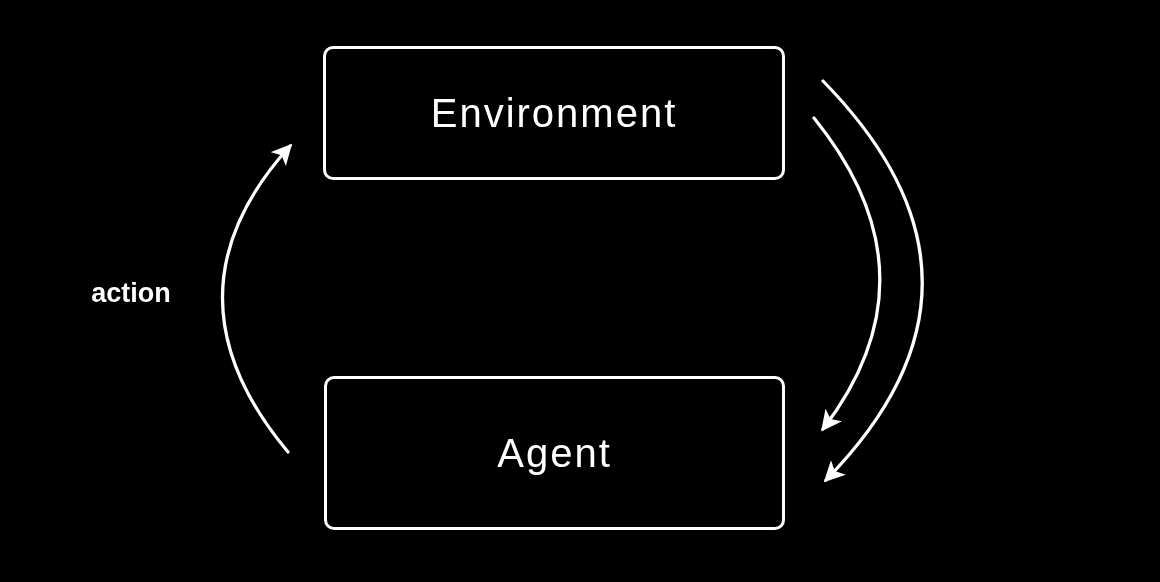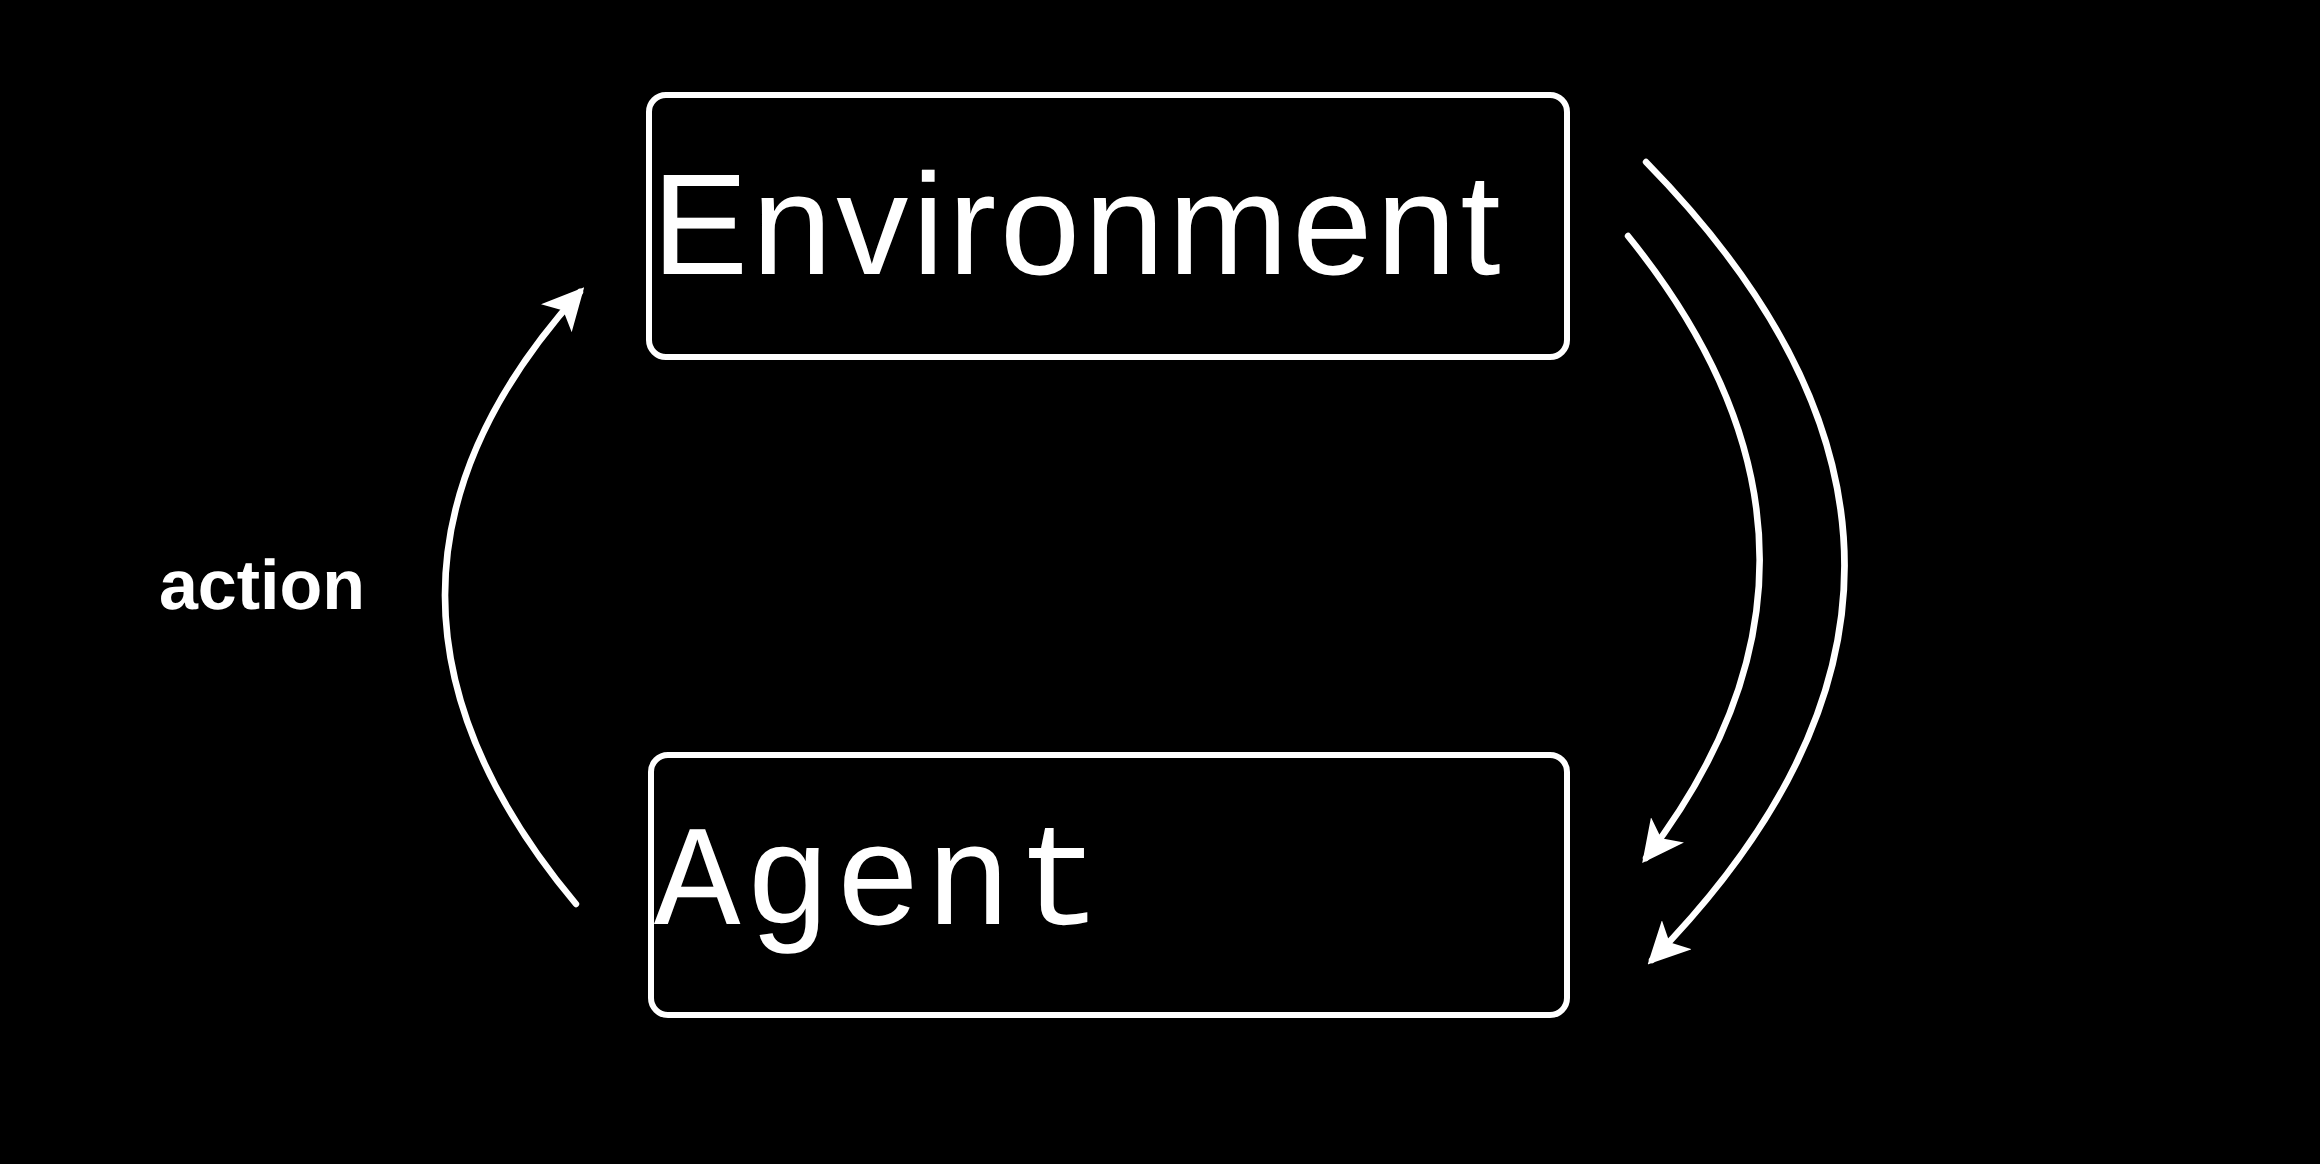--- a/index.html
+++ b/index.html
@@ -24,42 +24,42 @@
   }
   .node {
     position: absolute;
     box-sizing: border-box;
     border: 3.5px solid #ffffff;
     border-radius: 10px;
     background: #000000;
     color: #ffffff;
     display: flex;
     align-items: center;
-    font-size: 72px;
+    justify-content: center;
+    font-size: 40px;
     font-weight: 300;
     letter-spacing: 2px;
     line-height: 1;
   }
   .node-environment {
     left: 323px;
     top: 46px;
     width: 462px;
     height: 134px;
   }
   .node-agent {
     left: 324px;
     top: 376px;
     width: 461px;
-    height: 133px;
-    font-family: Liberation Mono, monospace;
+    height: 154px;
   }
   .edge-label {
     position: absolute;
     color: #ffffff;
-    font-size: 35px;
+    font-size: 27px;
     font-weight: 700;
     line-height: 1;
     white-space: nowrap;
   }
   .label-action {
     left: 131px;
     top: 293px;
     transform: translate(-50%, -50%);
   }
   .label-state {

